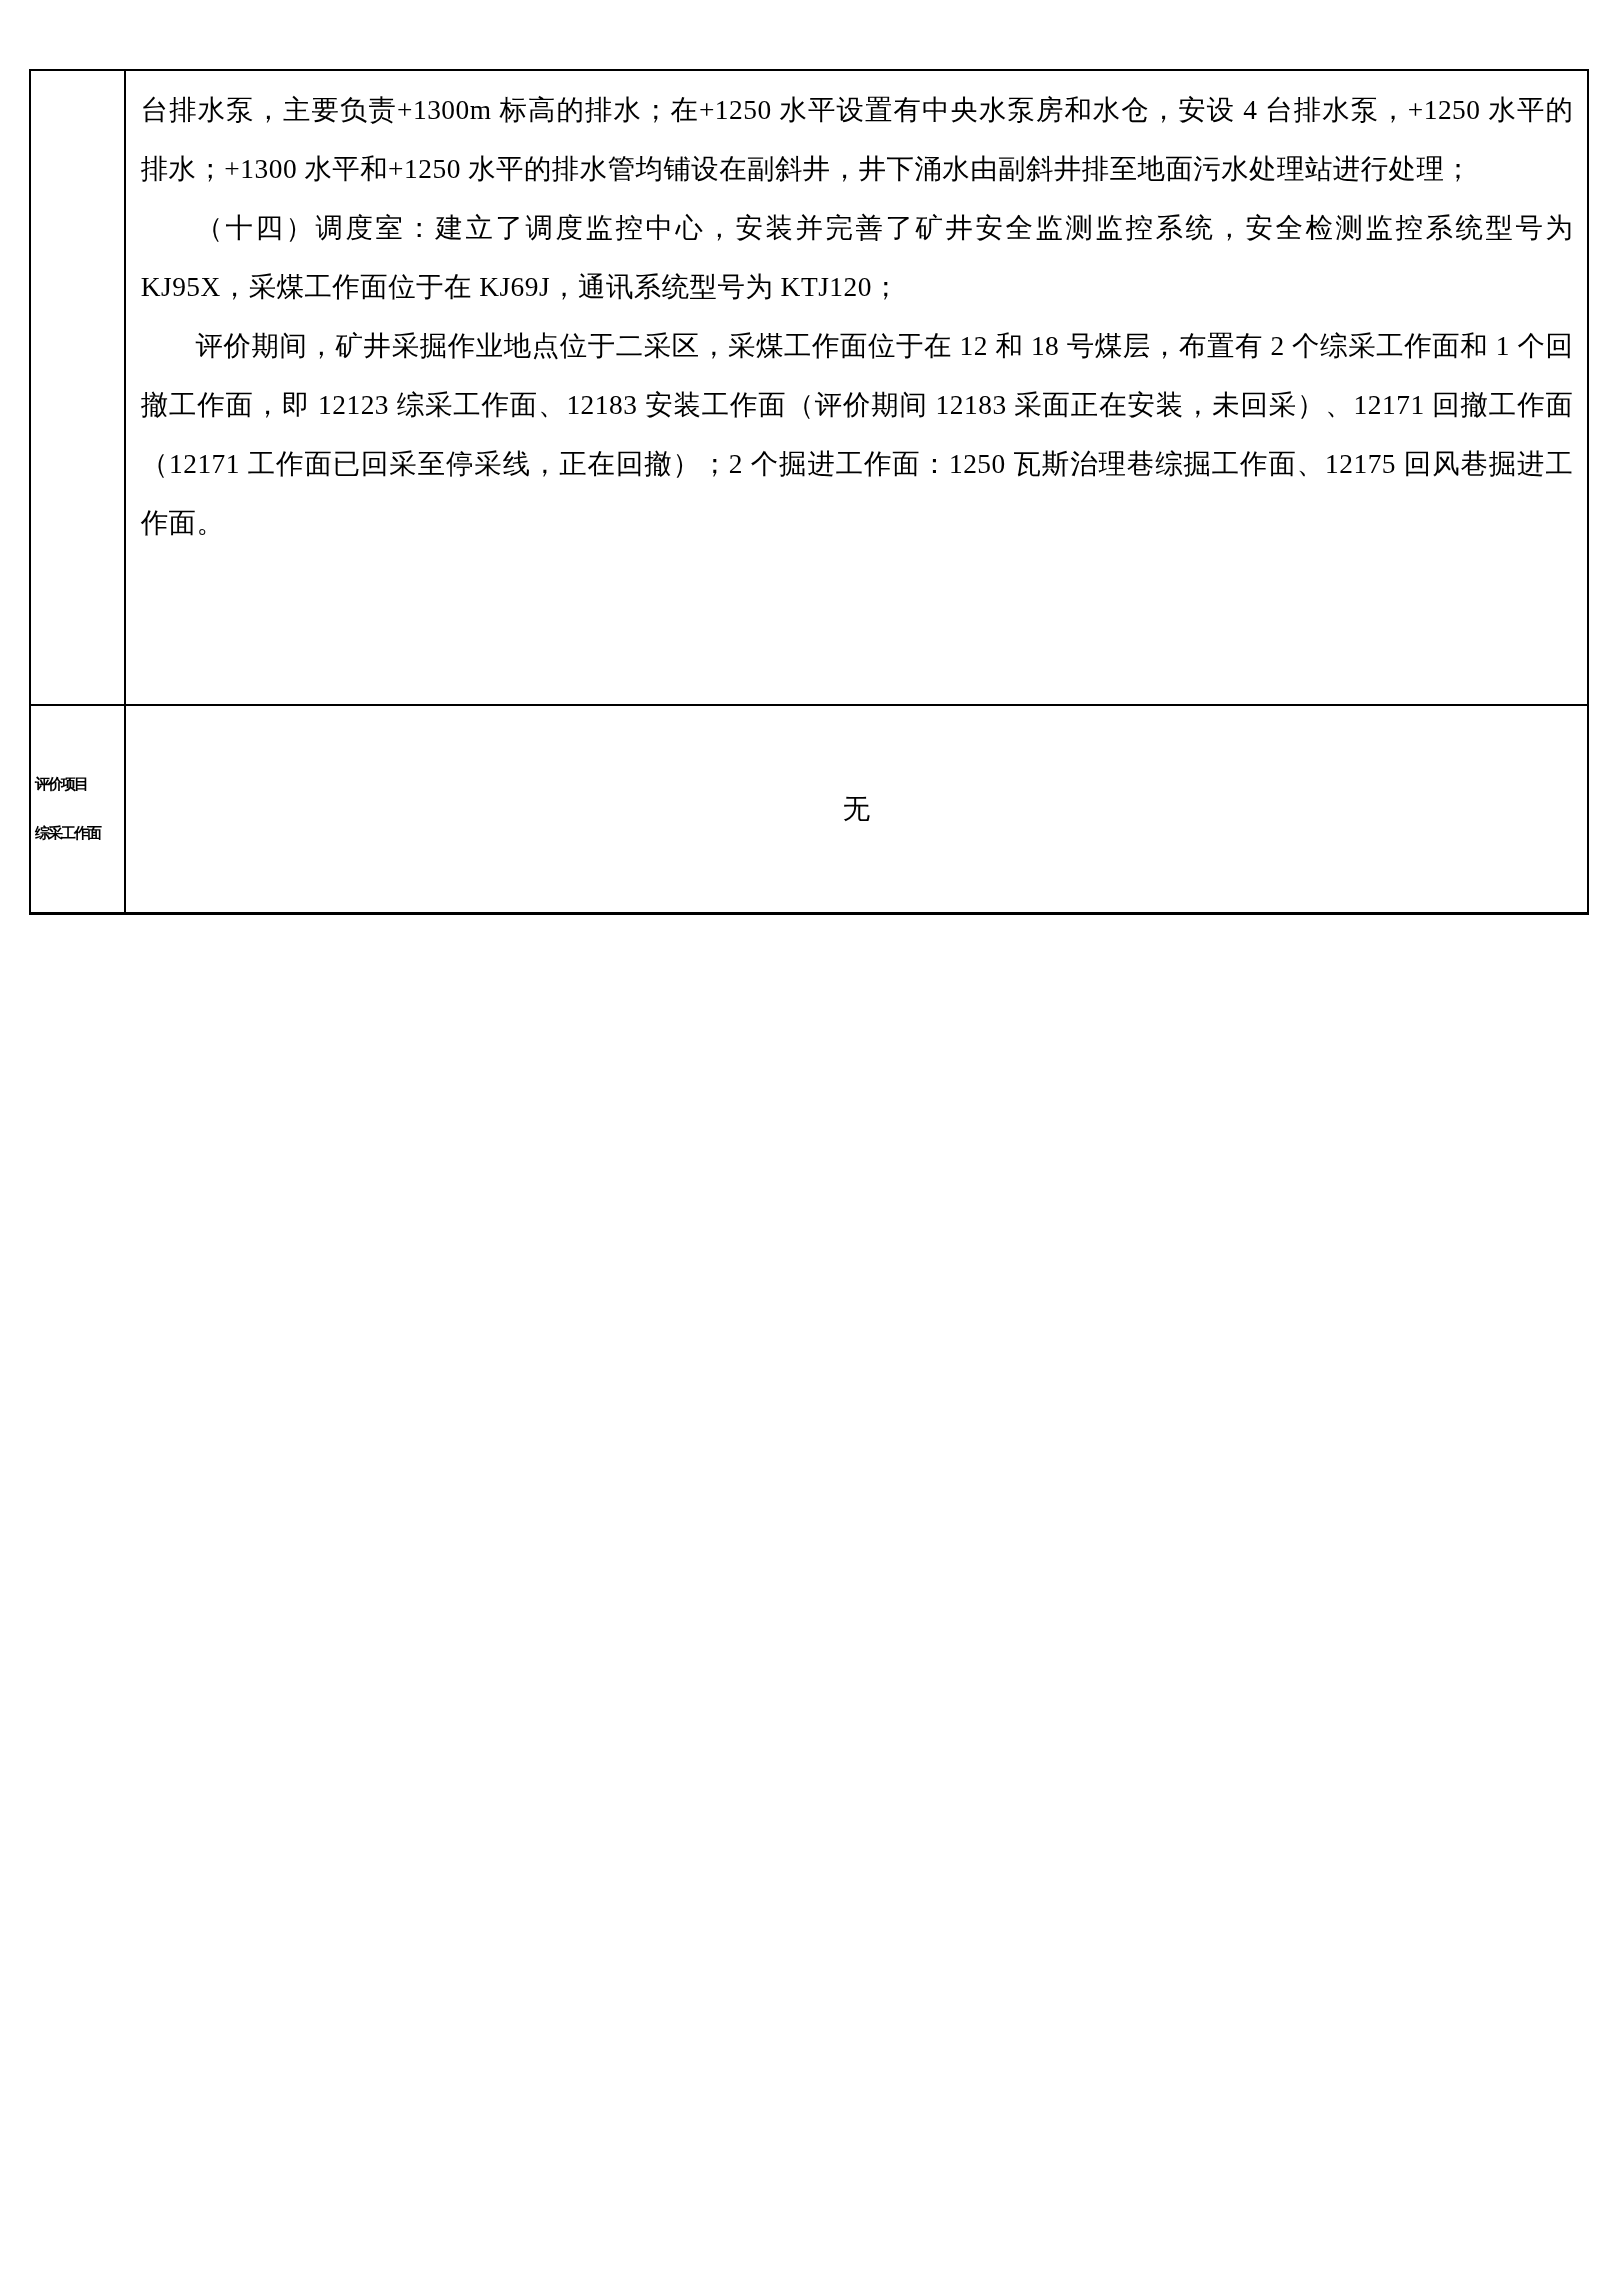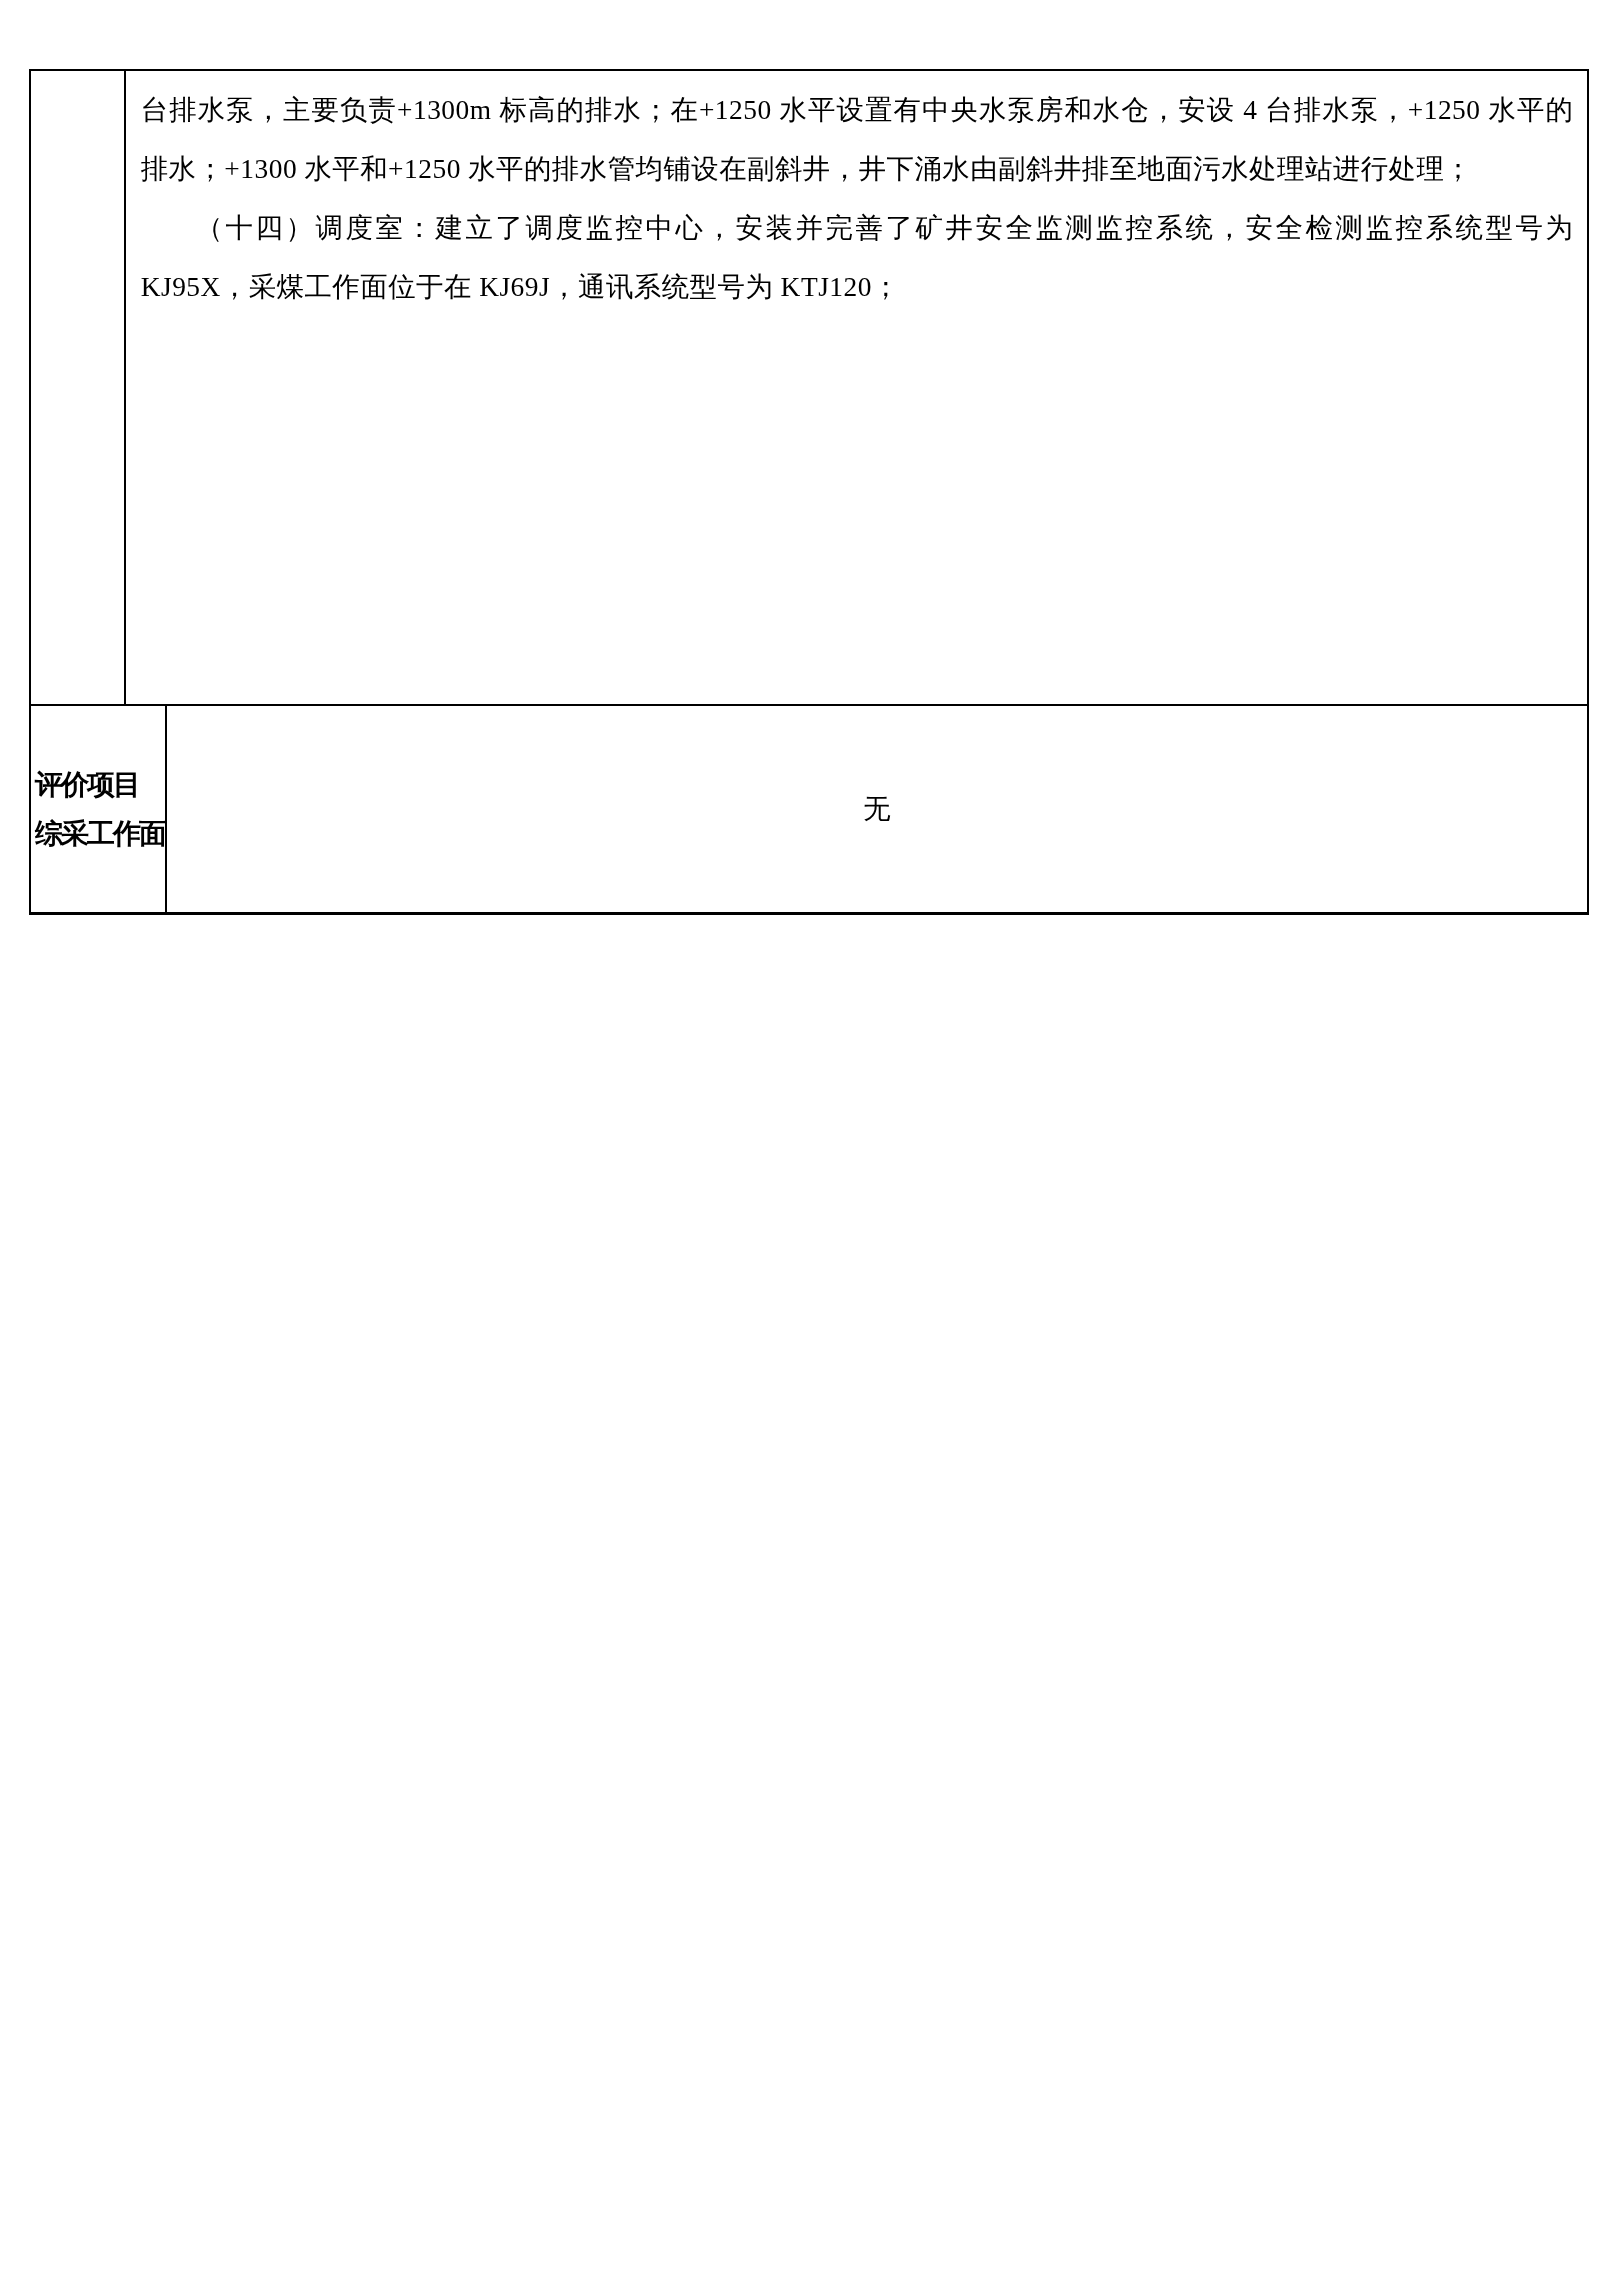--- a/index.html
+++ b/index.html
@@ -39,21 +39,21 @@
   p.para{
     margin:0;
     font-size:27.4px;
     line-height:59px;
     text-align:justify;
     letter-spacing:0.5px;
   }
   p.para.indent{text-indent:2em;}
   .label-line{
     font-weight:bold;
-    font-size:28px;
+    font-size:15px;
     line-height:49px;
     letter-spacing:-2px;
     white-space:nowrap;
   }
   .cell-none{
     flex:1;
     display:flex;align-items:center;justify-content:center;
     font-size:27.4px;
   }
 </style>
@@ -61,20 +61,21 @@
 <body>
 
 <div class="page">
   <div class="doc-table">
 
     <div class="t-row row-main">
       <div class="cell-label"></div>
       <div class="cell-body">
         <p class="para">台排水泵，主要负责+1300m 标高的排水；在+1250 水平设置有中央水泵房和水仓，安设 4 台排水泵，+1250 水平的排水；+1300 水平和+1250 水平的排水管均铺设在副斜井，井下涌水由副斜井排至地面污水处理站进行处理；</p>
         <p class="para indent">（十四）调度室：建立了调度监控中心，安装并完善了矿井安全监测监控系统，安全检测监控系统型号为 KJ95X，采煤工作面位于在 KJ69J，通讯系统型号为 KTJ120；</p>
+        <p class="para indent">评价期间，矿井采掘作业地点位于二采区，采煤工作面位于在 12 和 18 号煤层，布置有 2 个综采工作面和 1 个回撤工作面，即 12123 综采工作面、12183 安装工作面（评价期间 12183 采面正在安装，未回采）、12171 回撤工作面（12171 工作面已回采至停采线，正在回撤）；2 个掘进工作面：1250 瓦斯治理巷综掘工作面、12175 回风巷掘进工作面。</p>
       </div>
     </div>
 
     <div class="t-row row-other">
       <div class="cell-label">
         <span class="label-line">评价项目</span>
         <span class="label-line">综采工作面</span>
       </div>
       <div class="cell-none">
         <span>无</span>

